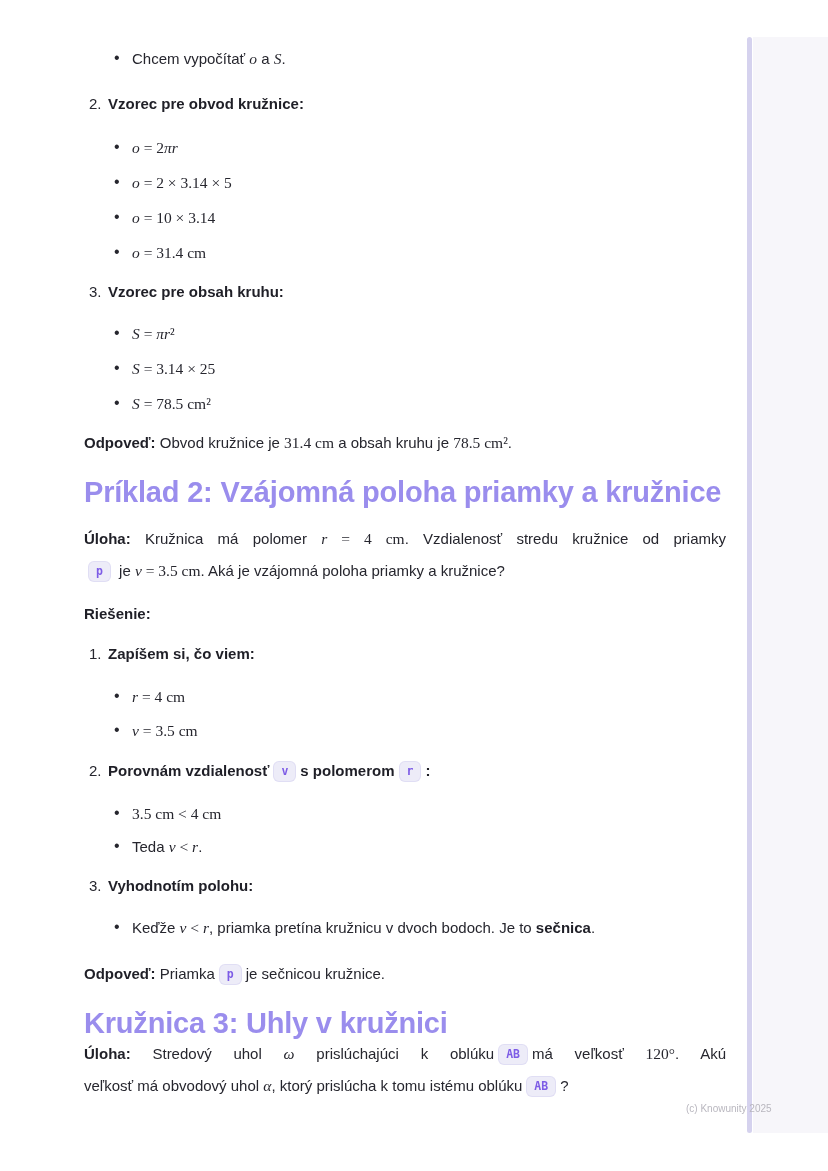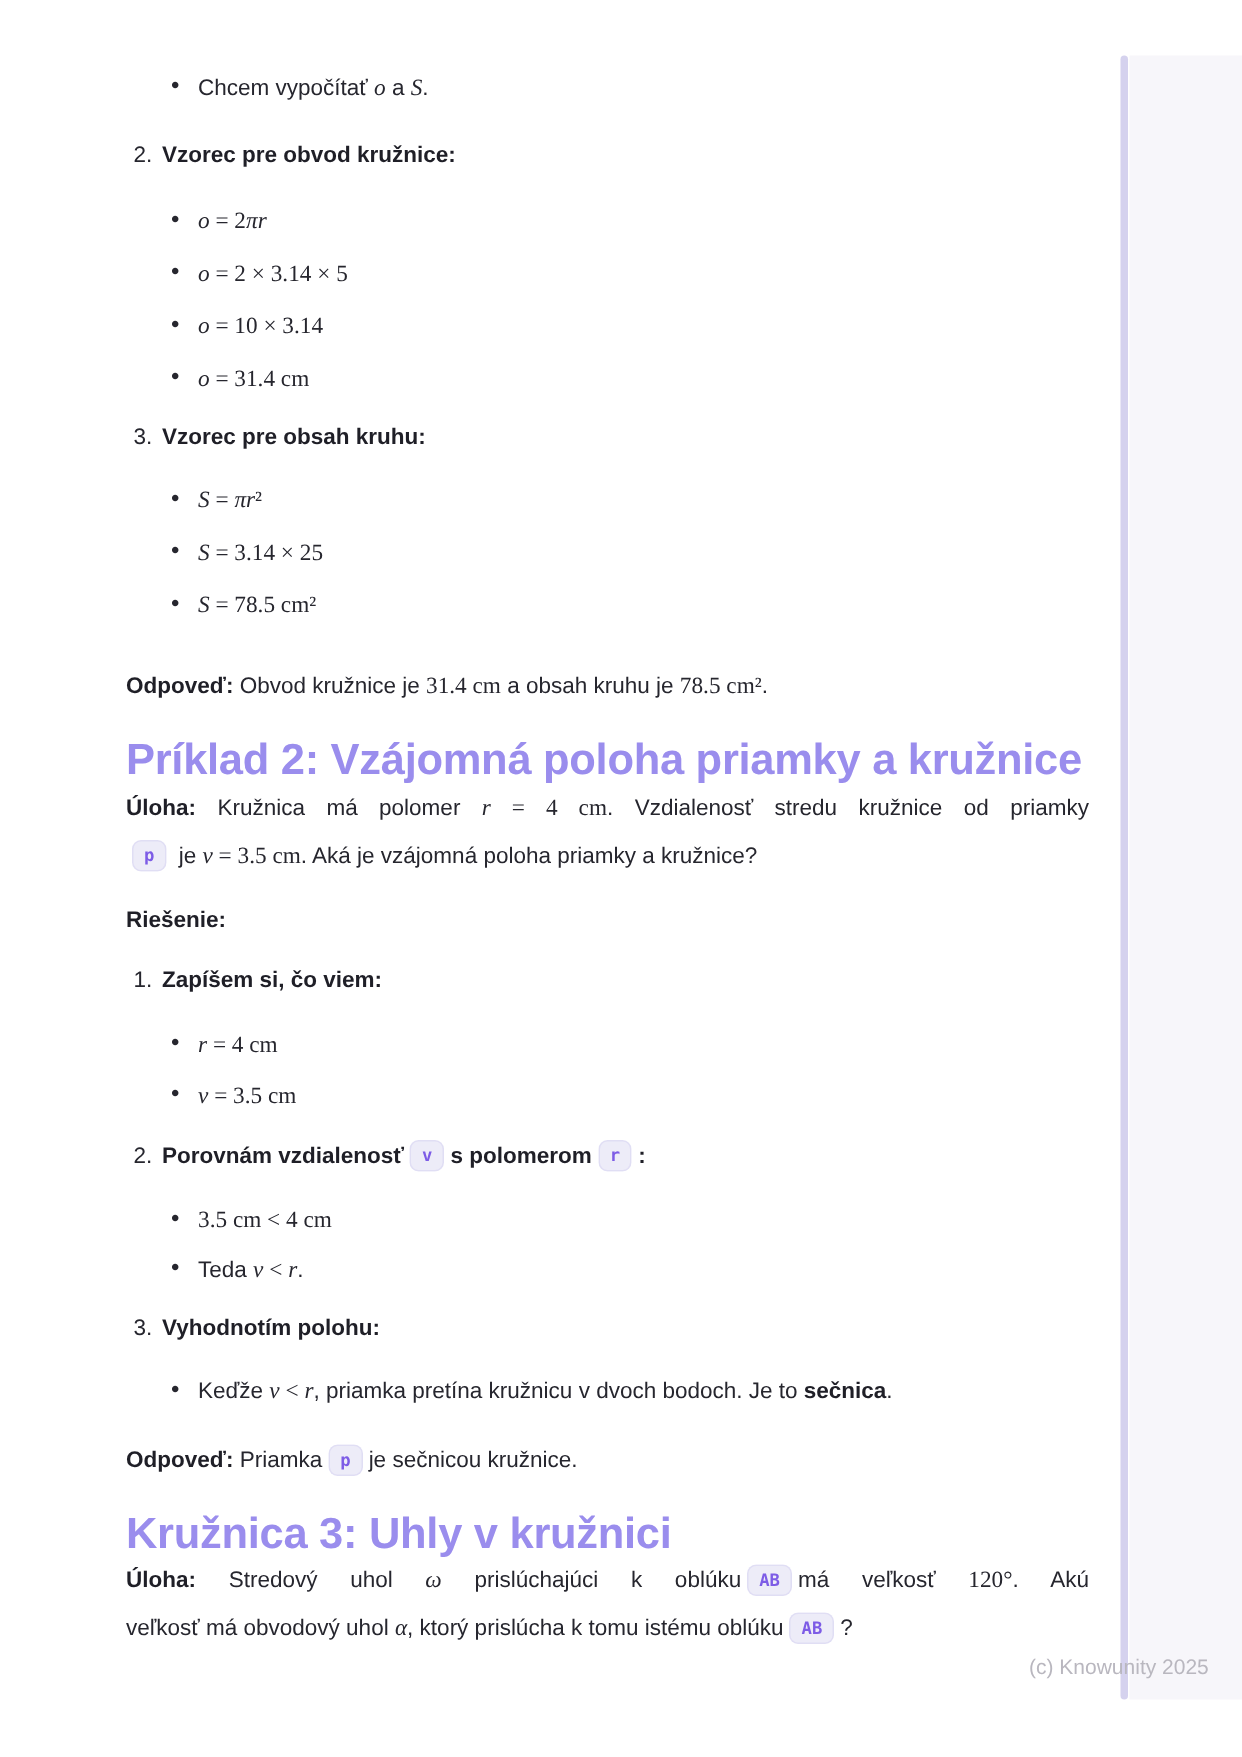--- a/index.html
+++ b/index.html
@@ -5,21 +5,21 @@
   html,body{margin:0;padding:0;}
   body{
     width:828px;height:1171px;background:#ffffff;
     font-family:"Liberation Sans",sans-serif;color:#26262e;
     position:relative;overflow:hidden;
   }
   .canvas{position:absolute;inset:0;}
   
   .margin-strip{position:absolute;left:753px;top:37px;width:75px;height:1096px;background:#f7f6fa;z-index:1;}
   .vbar{position:absolute;left:747px;top:37px;width:5px;height:1096px;background:#d5d2ee;border-radius:3px;z-index:2;}
-  .watermark{position:absolute;left:686px;top:1103px;font-size:14px;color:#b9b7bf;z-index:3;white-space:nowrap;}
+  .watermark{position:absolute;left:686px;top:1103px;font-size:10px;color:#b9b7bf;z-index:3;white-space:nowrap;}
 
   .content{position:absolute;left:84px;top:47px;width:642px;z-index:4;}
 
   .row{font-size:15px;line-height:24px;}
   
   .brow{position:relative;padding-left:48px;}
   .brow::before{content:"•";position:absolute;left:30px;top:-1px;font-size:16px;color:#26262e;}
   
   .orow{display:flex;gap:6px;padding-left:5px;}
   .onum{flex:0 0 auto;min-width:13px;}
@@ -66,27 +66,27 @@
     <div class="row brow" style="margin-top:11px"><span><span class="r-it">o</span><span class="r-rm"> = 31.4 cm</span></span></div>
 
     <div class="row orow" style="margin-top:15px">
       <span class="onum">3.</span>
       <span><span class="r-b">Vzorec pre obsah kruhu:</span></span>
     </div>
     <div class="row brow" style="margin-top:18px"><span><span class="r-it">S</span><span class="r-rm"> = </span><span class="r-it">πr</span><span class="r-rm">²</span></span></div>
     <div class="row brow" style="margin-top:11px"><span><span class="r-it">S</span><span class="r-rm"> = 3.14 × 25</span></span></div>
     <div class="row brow" style="margin-top:11px"><span><span class="r-it">S</span><span class="r-rm"> = 78.5 cm²</span></span></div>
 
-    <div class="para" style="margin-top:30px">
+    <div class="para" style="margin-top:15px">
       <span><span class="r-b">Odpoveď:</span><span class="r-sans"> Obvod kružnice je </span><span class="r-rm">31.4 cm</span><span class="r-sans"> a obsah kruhu je </span><span class="r-rm">78.5 cm²</span><span class="r-sans">.</span></span>
     </div>
 
     <h2 class="h2" style="margin:22px 0 0 0">Príklad 2: Vzájomná poloha priamky a kružnice</h2>
 
-    <div class="para task" style="margin-top:1px">
+    <div class="para task" style="margin-top:16px">
       <div class="tline jlast"><span class="r-b">Úloha:</span><span class="r-sans"> Kružnica má polomer </span><span class="r-it">r</span><span class="r-rm"> = 4 cm</span><span class="r-sans">. Vzdialenosť stredu kružnice od priamky</span></div>
       <div class="tline"><span class="r-badge">p</span><span class="r-sans"> je </span><span class="r-it">v</span><span class="r-rm"> = 3.5 cm</span><span class="r-sans">. Aká je vzájomná poloha priamky a kružnice?</span></div>
     </div>
 
     <div class="para" style="margin-top:15px">
       <span><span class="r-b">Riešenie:</span></span>
     </div>
 
     <div class="row orow" style="margin-top:16px">
       <span class="onum">1.</span>

